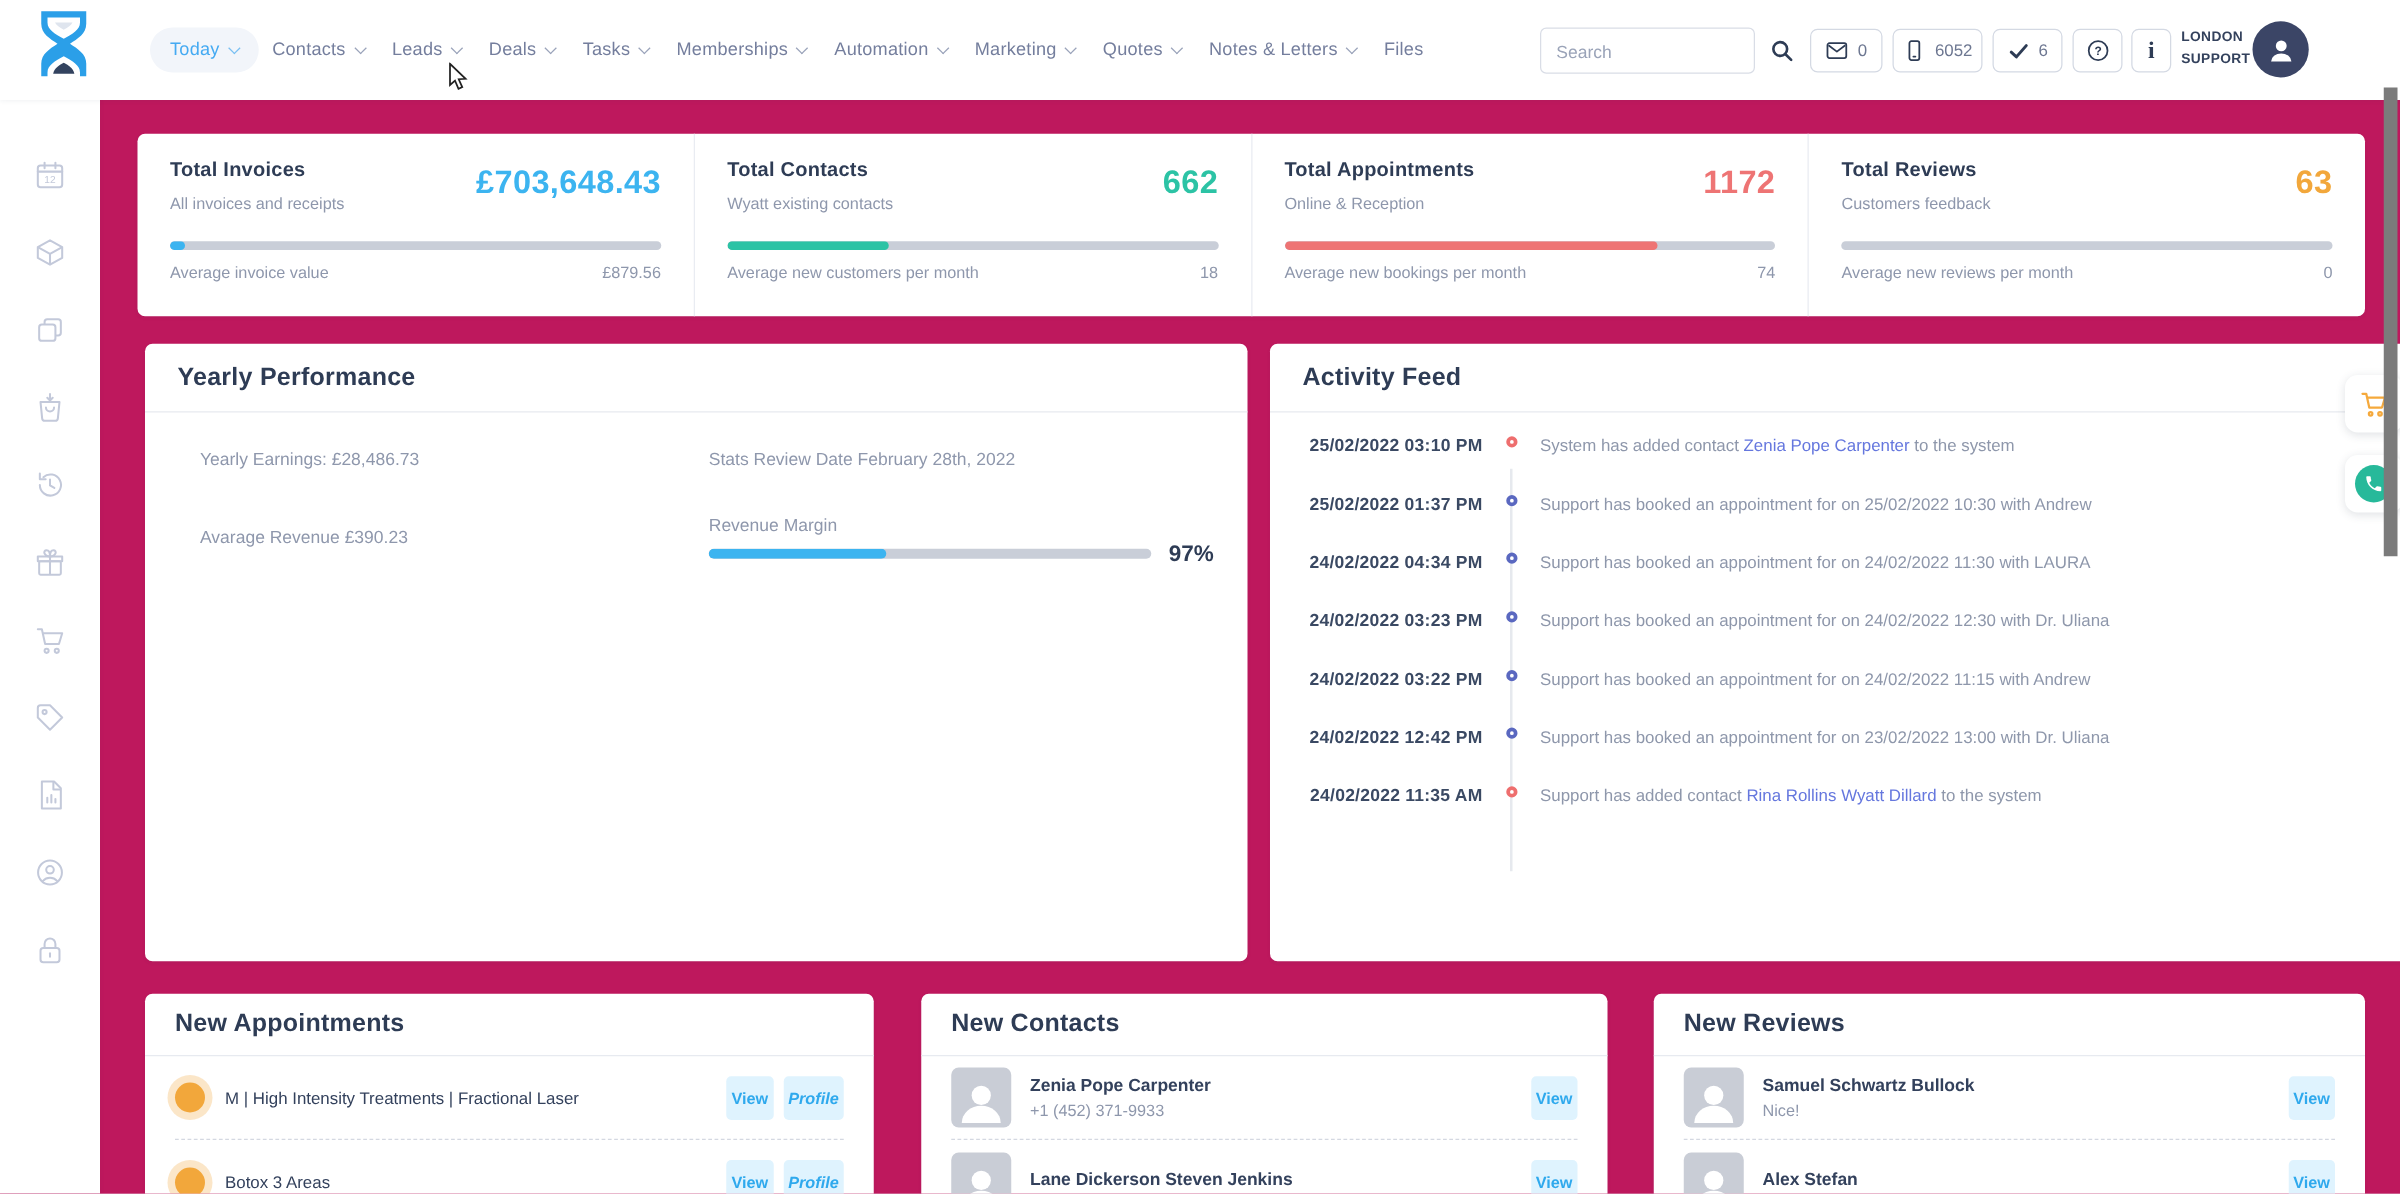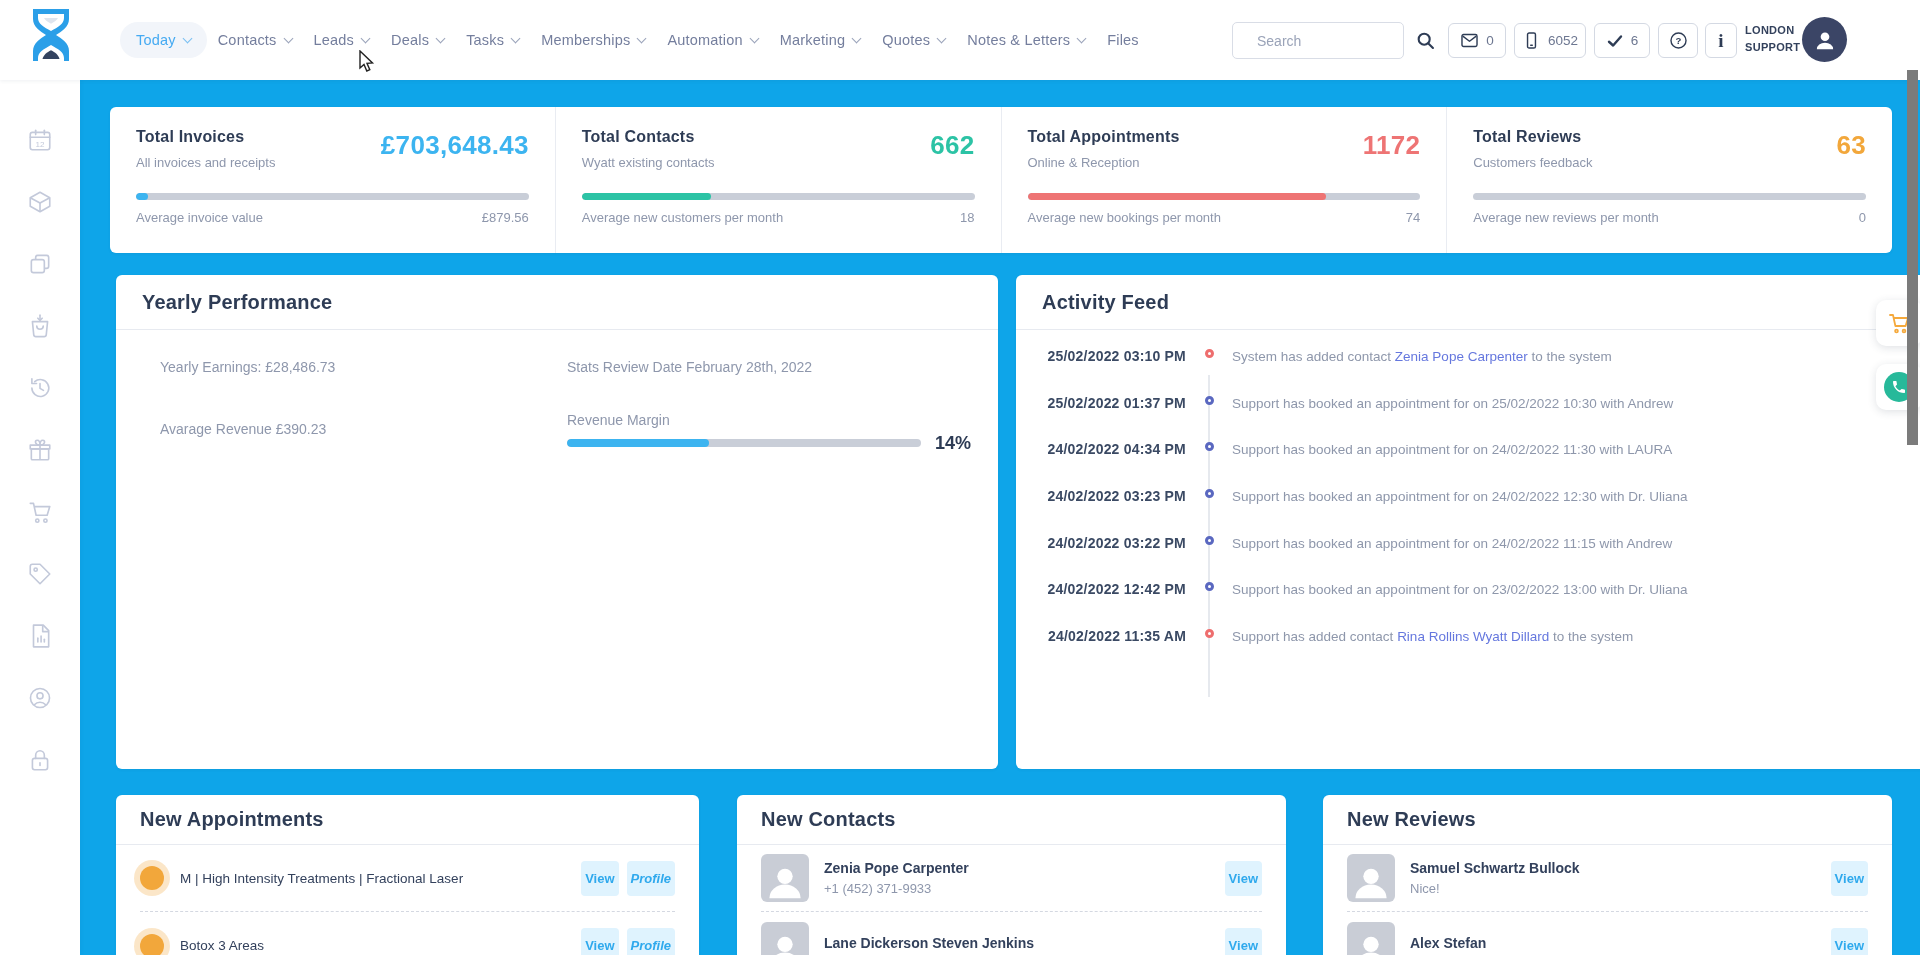--- a/index.html
+++ b/index.html
@@ -1,33 +1,33 @@
 <!DOCTYPE html>
 <html><head>
 <meta charset="utf-8">
 <style>
   * { margin:0; padding:0; box-sizing:border-box; }
   html,body { width:1920px; height:955px; }
   body { font-family:"Liberation Sans", sans-serif; background:#eaedf4; }
-  .screen { position:relative; width:1920px; height:955px; overflow:hidden; background:#0ea5e9; }
+  .screen { position:relative; width:1920px; height:955px; overflow:hidden; background:#be185d; }
 
   
   .navbar { position:absolute; left:0; top:0; width:1920px; height:80px; background:#fff;
             box-shadow:0 1px 4px rgba(40,60,90,.08); z-index:30; }
   .logo { position:absolute; left:26px; top:8px; width:50px; height:62px; cursor:pointer; }
   .nav-menu { position:absolute; left:120px; top:0; height:80px; display:flex; align-items:center; }
   .nav-item { display:flex; align-items:center; padding:10px 11px; font-size:14.5px; color:#747e9d;
               cursor:pointer; white-space:nowrap; letter-spacing:.2px; }
   .nav-item.active { background:#f2f5fa; border-radius:22px; color:#45aaf2; padding:10px 16px; }
   .chev { display:inline-block; width:7px; height:7px; border-right:1.6px solid #9aa3ba;
           border-bottom:1.6px solid #9aa3ba; transform:rotate(45deg); margin-left:8px; margin-top:-4px; }
   .nav-item.active .chev { border-color:#79bff2; }
 
   .search-box { position:absolute; left:1232px; top:22px; width:172px; height:37px;
-                border:1px solid #d9dde6; border-radius:5px; background:#fff;padding-left:12px; }
+                border:1px solid #d9dde6; border-radius:5px; background:#fff; }
   .search-box input { width:100%; height:100%; border:0; outline:none; background:transparent;
                       padding:0 12px; font-size:14px; color:#4a5570; font-family:"Liberation Sans",sans-serif; }
   .search-box input::placeholder { color:#9aa3b8; }
   .search-btn { position:absolute; left:1406px; top:22px; width:38px; height:37px; display:flex;
                 align-items:center; justify-content:center; cursor:pointer; color:#2e3c55; }
   .pill { position:absolute; top:23px; height:35px; border:1px solid #d4d9e3; border-radius:6px;
           display:flex; align-items:center; justify-content:center; gap:7px; color:#2e3c55;
           font-size:13.5px; cursor:pointer; background:#fff; }
   .pill .cnt { color:#6d7791; }
   .loc { position:absolute; left:1745px; top:22px; font-size:11px; font-weight:700; color:#33415c;
@@ -385,21 +385,21 @@
     <div class="panel-head">
         <span class="panel-title">Yearly Performance</span>
       </div>
     <div class="y-text" style="left:44px; top:84px;">Yearly Earnings: £28,486.73</div>
     <div class="y-text" style="left:44px; top:146px;">Avarage Revenue £390.23</div>
     <div class="y-text" style="left:451px; top:84px;">Stats Review Date February 28th, 2022</div>
     <div class="y-text" style="left:451px; top:137px;">Revenue Margin</div>
     <div class="y-bar-track">
       <div class="y-bar-fill" style="background-color: rgb(60, 180, 240); width: 40%;"></div>
     </div>
-    <div class="y-pct">14%</div>
+    <div class="y-pct">97%</div>
   </div>
 
   <div class="panel activity">
     <div class="panel-head">
         <span class="panel-title">Activity Feed</span>
       </div>
     <div class="more-btn">More</div>
     <div class="feed">
       <div class="feed-line"></div>
 

